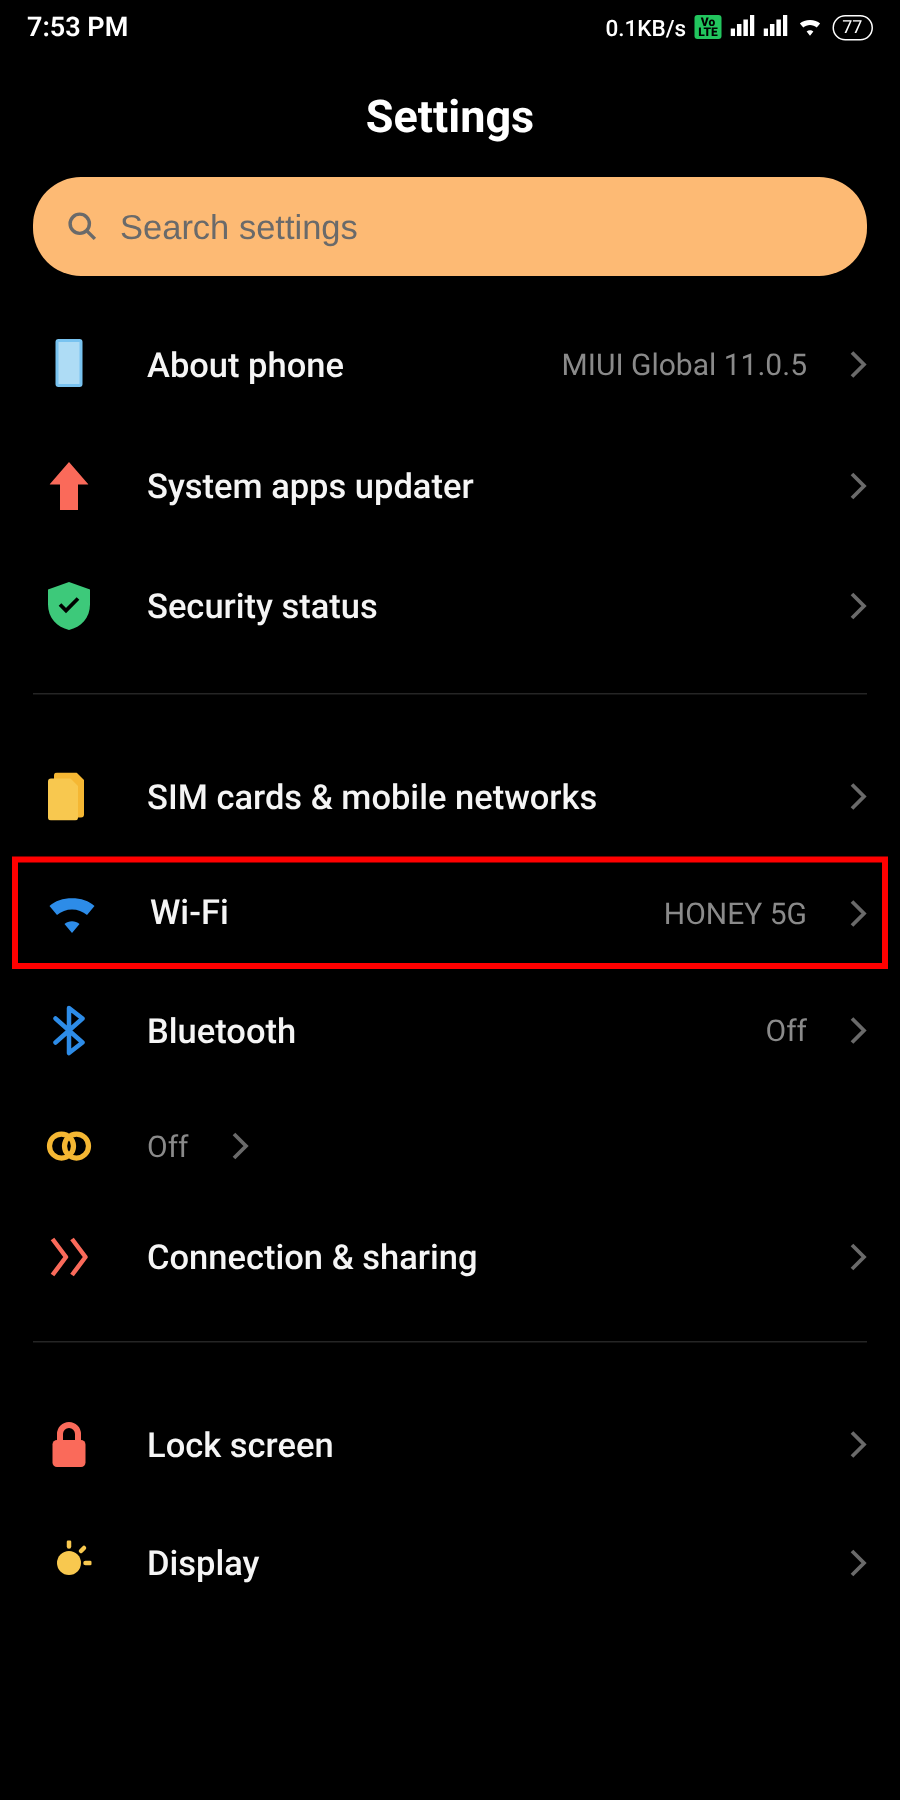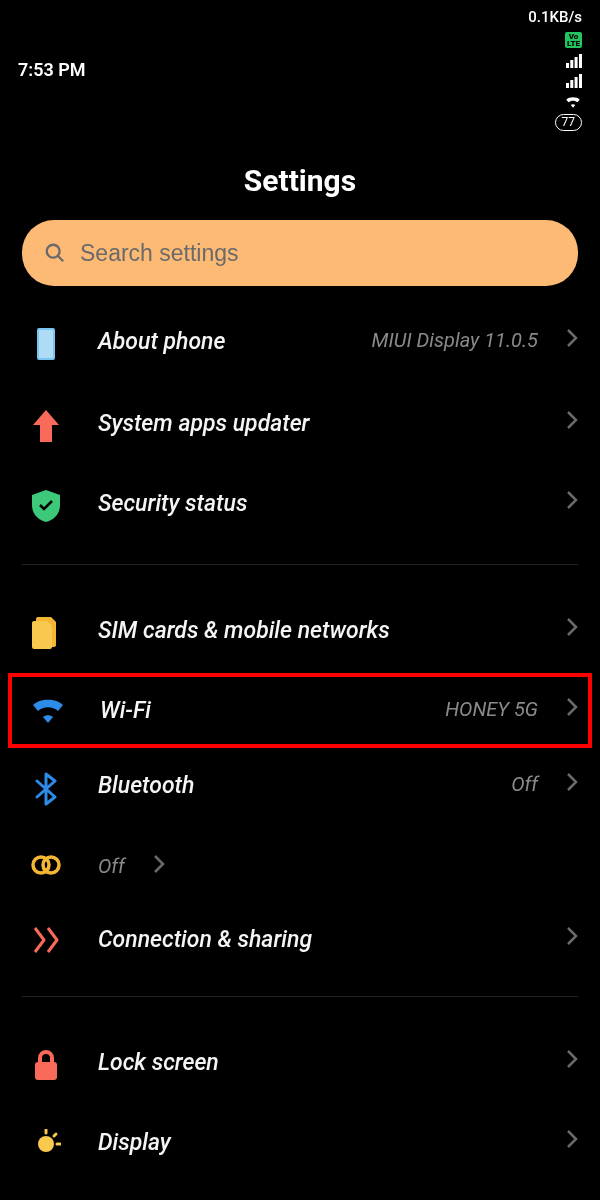--- a/index.html
+++ b/index.html
@@ -14,25 +14,24 @@
     .status-bar {
       display: flex;
       justify-content: space-between;
       align-items: center;
       padding: 8px 18px 4px;
       font-size: 18px;
       font-weight: 600;
     }
     .status-right {
       display: flex;
-      align-items: flex-end;
+      align-items: flex-start;
       gap: 6px;
       font-size: 15px;
       font-weight: 500;
-      flex-direction: column;
     }
     .status-icon { display: inline-flex; align-items: center; }
     .page-title {
       text-align: center;
       font-size: 30px;
       font-weight: 700;
       padding: 28px 0 22px;
     }
     .search-bar {
       margin: 0 22px 18px;
@@ -50,24 +49,23 @@
       border: none;
       outline: none;
       color: #6a6a6a;
       font-size: 23px;
       flex: 1;
     }
     .search-input::placeholder { color: #6a6a6a; }
     .list { padding: 0; }
     .item {
       display: flex;
-      align-items: flex-start;
+      align-items: center;
       padding: 24px 22px 24px 16px;
       gap: 22px;
-      font-style: italic;
     }
     .item .icon-box {
       width: 60px;
       display: flex;
       justify-content: center;
       align-items: center;
     }
     .item-label {
       font-size: 23px;
       font-weight: 500;
@@ -152,21 +150,21 @@
 <div class="list">
 
   <div class="item">
     <div class="icon-box">
       <svg width="24" height="34" viewBox="0 0 24 34">
           <rect x="3" y="0" width="18" height="32" rx="2" fill="#79c3f0"></rect>
           <rect x="5" y="2" width="14" height="28" fill="#aedcf5"></rect>
         </svg>
     </div>
     <span class="item-label">About phone</span>
-    <span class="item-value">MIUI Display 11.0.5</span>
+    <span class="item-value">MIUI Global 11.0.5</span>
     <span class="chevron">
       <svg width="12" height="20" viewBox="0 0 12 20" fill="none" stroke="#6a6a6a" stroke-width="2.5">
           <path d="M2 2l8 8-8 8"></path>
         </svg>
     </span>
   </div>
 
   <div class="item">
     <div class="icon-box">
       <svg width="26" height="32" viewBox="0 0 26 32">

